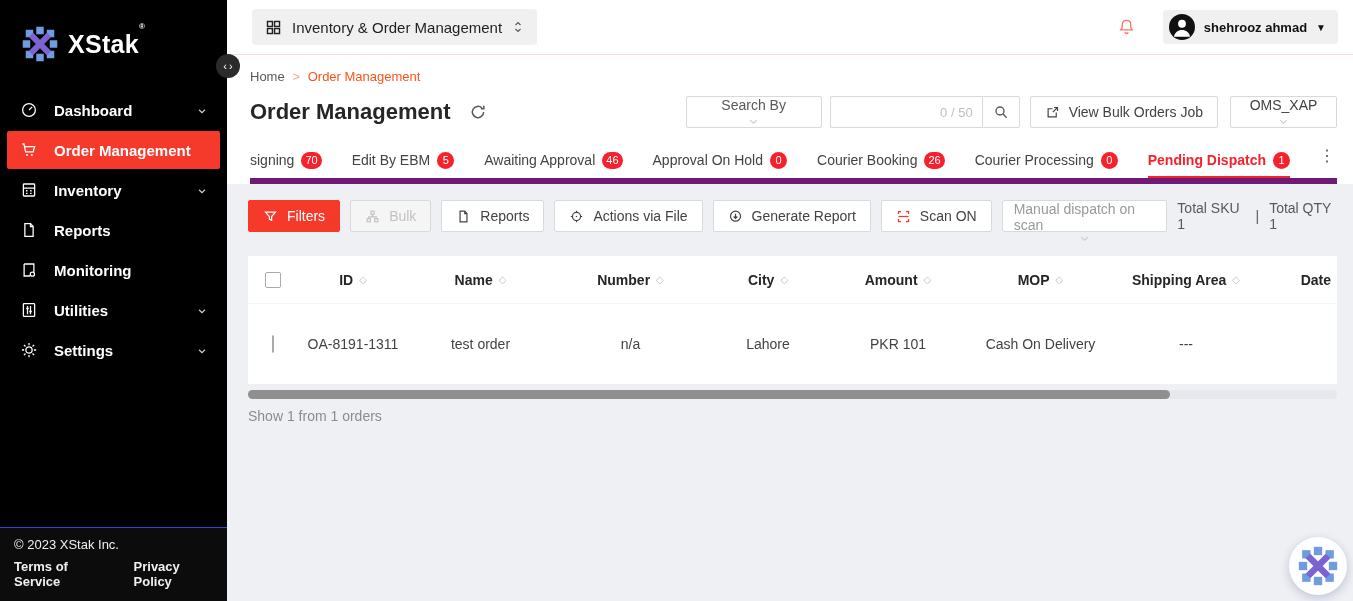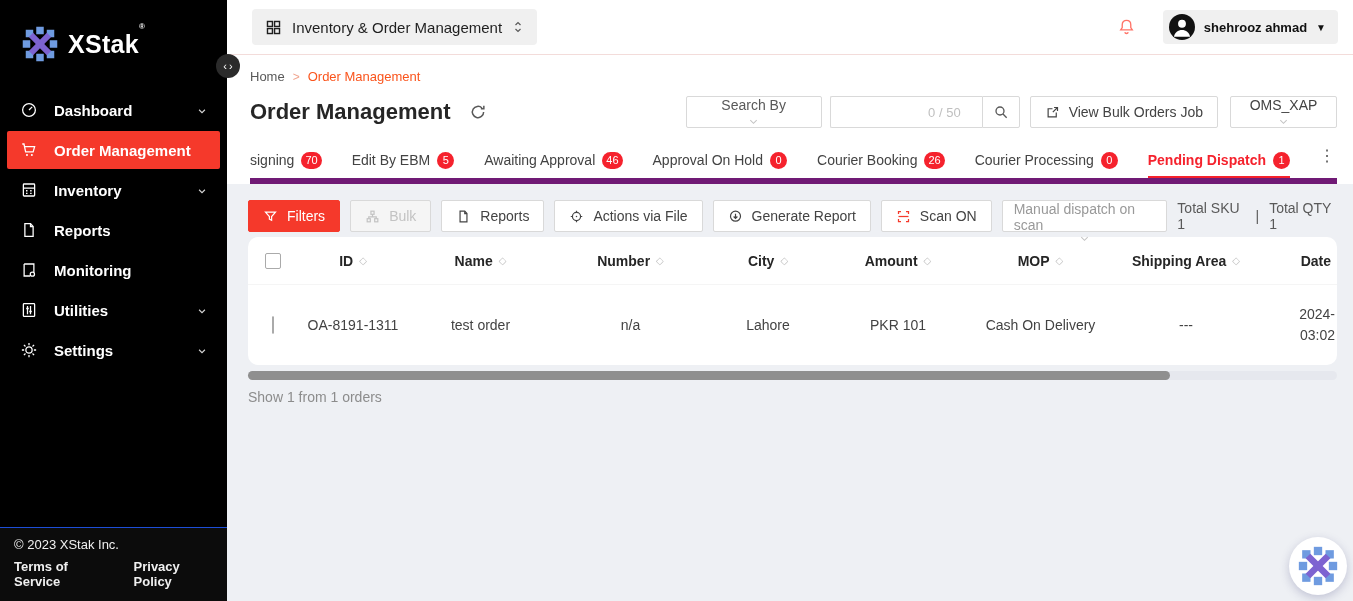--- a/index.html
+++ b/index.html
@@ -38,21 +38,21 @@
   .bc-sep { color:#f0a58f; font-size:12px; }
   .bc-current { color:#fa541c; cursor:pointer; }
   .title-row { display:flex; align-items:center; margin-top:12px; }
   .page-title { font-size:22px; font-weight:700; color:#262626; }
   .refresh-btn { margin-left:18px; color:#595959; cursor:pointer; display:flex; }
   .search-group { margin-left:auto; display:flex; align-items:center; }
   .select { height:32px; border:1px solid #d9d9d9; background:#fff; border-radius:2px; display:flex; align-items:center; justify-content:space-between; padding:0 11px; font-size:14px; color:#595959; cursor:pointer;flex-direction:column; }
   .sel-searchby { width:136px; }
   .chevron { color:#c4c4c4; display:flex; }
   .input-wrap { display:flex; margin-left:8px; }
-  .text-input { width:152px; height:32px; border:1px solid #d9d9d9; border-right:0; border-radius:2px 0 0 2px; background:#fff; display:flex; align-items:center; justify-content:flex-end; padding:0 21px; cursor:text; }
+  .text-input { width:152px; height:32px; border:1px solid #d9d9d9; border-right:0; border-radius:2px 0 0 2px; background:#fff; display:flex; align-items:center; justify-content:flex-end; padding:0 9px; cursor:text; }
   .counter { font-size:13px; color:#bfbfbf; }
   .search-btn { width:38px; height:32px; border:1px solid #d9d9d9; border-radius:0 2px 2px 0; background:#fff; display:flex; align-items:center; justify-content:center; color:#595959; cursor:pointer; }
   .btn { height:32px; border:1px solid #d9d9d9; background:#fff; border-radius:2px; display:inline-flex; align-items:center; gap:9px; padding:0 14px; font-size:14px; color:#434343; cursor:pointer; white-space:nowrap; }
   .btn-bulkjob { margin-left:10px; }
   .sel-env { width:107px; margin-left:12px; color:#434343; }
 
   .tabs { display:flex; align-items:center; margin-top:14px; border-bottom:6px solid #701a75; }
   .tabs-scroll { display:flex; align-items:center; gap:30px; flex:1; overflow:hidden; height:36px; }
   .tab { position:relative; display:flex; align-items:center; gap:7px; height:36px; font-size:14px; color:#434343; white-space:nowrap; cursor:pointer; }
   .tab.active { color:#f5222d; font-weight:700; }
@@ -62,21 +62,21 @@
 
   .content-body { flex:1; padding:16px 16px 0 21px; background:#eef0f4; }
   .toolbar { display:flex; align-items:center; gap:10px; }
   .btn-red { background:#f5392b; border-color:#f5392b; color:#fff; }
   .btn-disabled { background:#f5f5f5; color:#c3c3c3; cursor:not-allowed; }
   .icon-red { color:#f5392b; display:flex; }
   .icon-g { display:flex; }
   .sel-dispatch { width:176px; color:#999; }
   .totals { margin-left:auto; font-size:14px; color:#595959; display:flex; gap:10px; align-items:center; }
 
-  .table-card { background:#fff; margin-top:5px; width:1089px;border-radius:10px; }
+  .table-card { background:#fff; margin-top:24px; width:1089px; }
   .trow { display:grid; grid-template-columns:50px 110px 145px 155px 120px 140px 145px 146px 1fr; align-items:center; }
   .thead { height:48px; border-bottom:1px solid #f5f5f5; font-weight:700; font-size:14px; color:#262626; }
   .th { display:flex; align-items:center; justify-content:center; gap:6px; }
   .th-date { justify-content:flex-end; padding-right:6px; overflow:hidden; }
   .sortd { color:#bfbfbf; font-size:10px; font-weight:400; }
   .tbody-row { height:80px; font-size:14px; color:#434343; }
   .td { text-align:center; padding:0 8px; overflow-wrap:break-word; }
   .td-date { text-align:right; padding:0 2px 0 0; overflow:hidden; white-space:nowrap; line-height:21px; }
   .cb { width:16px; height:16px; border:1px solid #aaa; border-radius:2px; background:#fff; margin:0 auto; cursor:pointer; }
 
@@ -449,24 +449,20 @@
         </div>
         <div class="trow tbody-row">
           <div class="td"><span class="cb"></span></div>
           <div class="td">OA-8191-1311</div>
           <div class="td">test order</div>
           <div class="td">n/a</div>
           <div class="td">Lahore</div>
           <div class="td">PKR 101</div>
           <div class="td">Cash On Delivery</div>
           <div class="td">---</div>
-          <div class="td td-date">
-            <div>2024-</div>
-            <div>03:02</div>
-          </div>
         </div>
       </div>
 
       <div class="hscroll">
         <div class="hthumb"></div>
       </div>
 
       <div class="summary">Show 1 from 1 orders</div>
     </div>
   </div>

